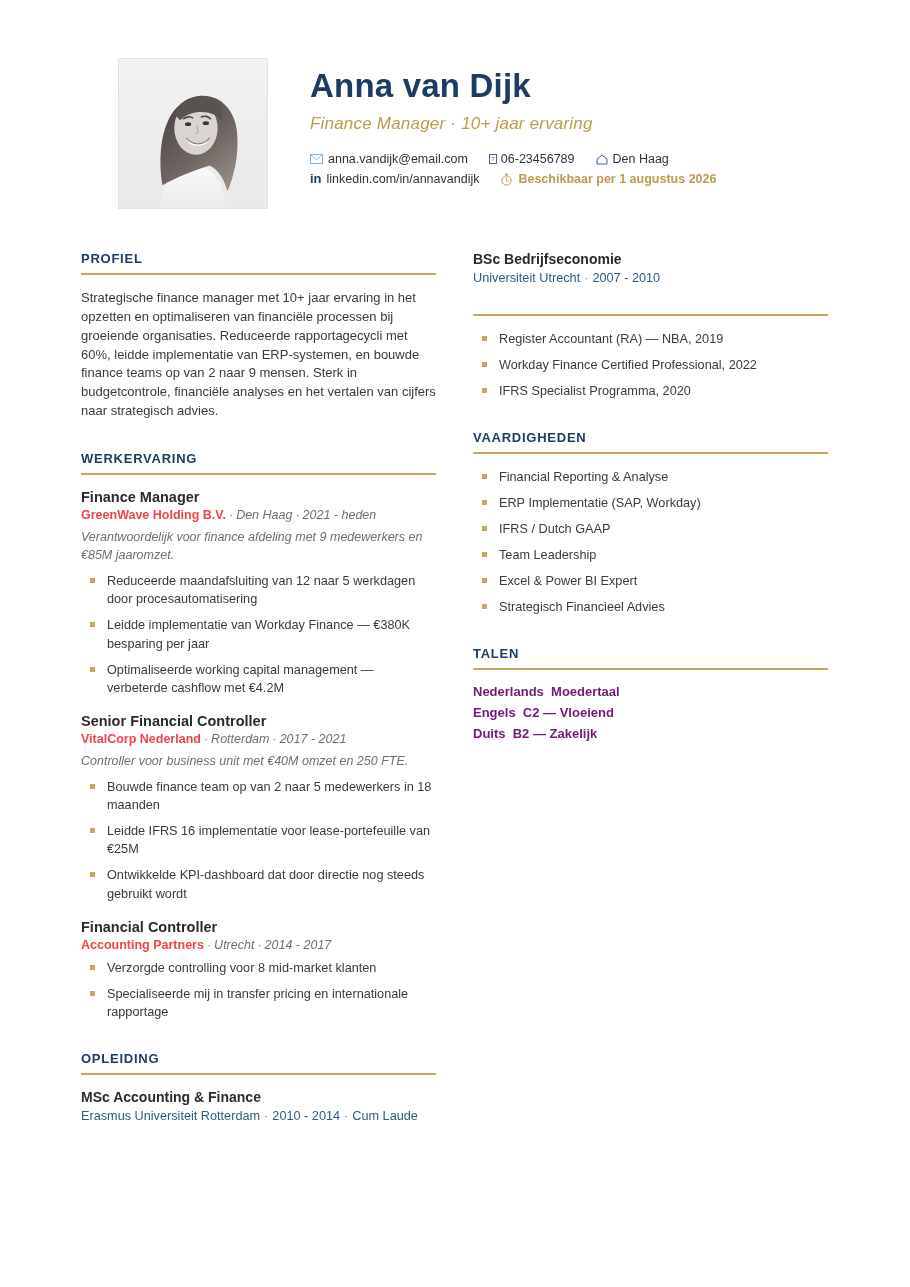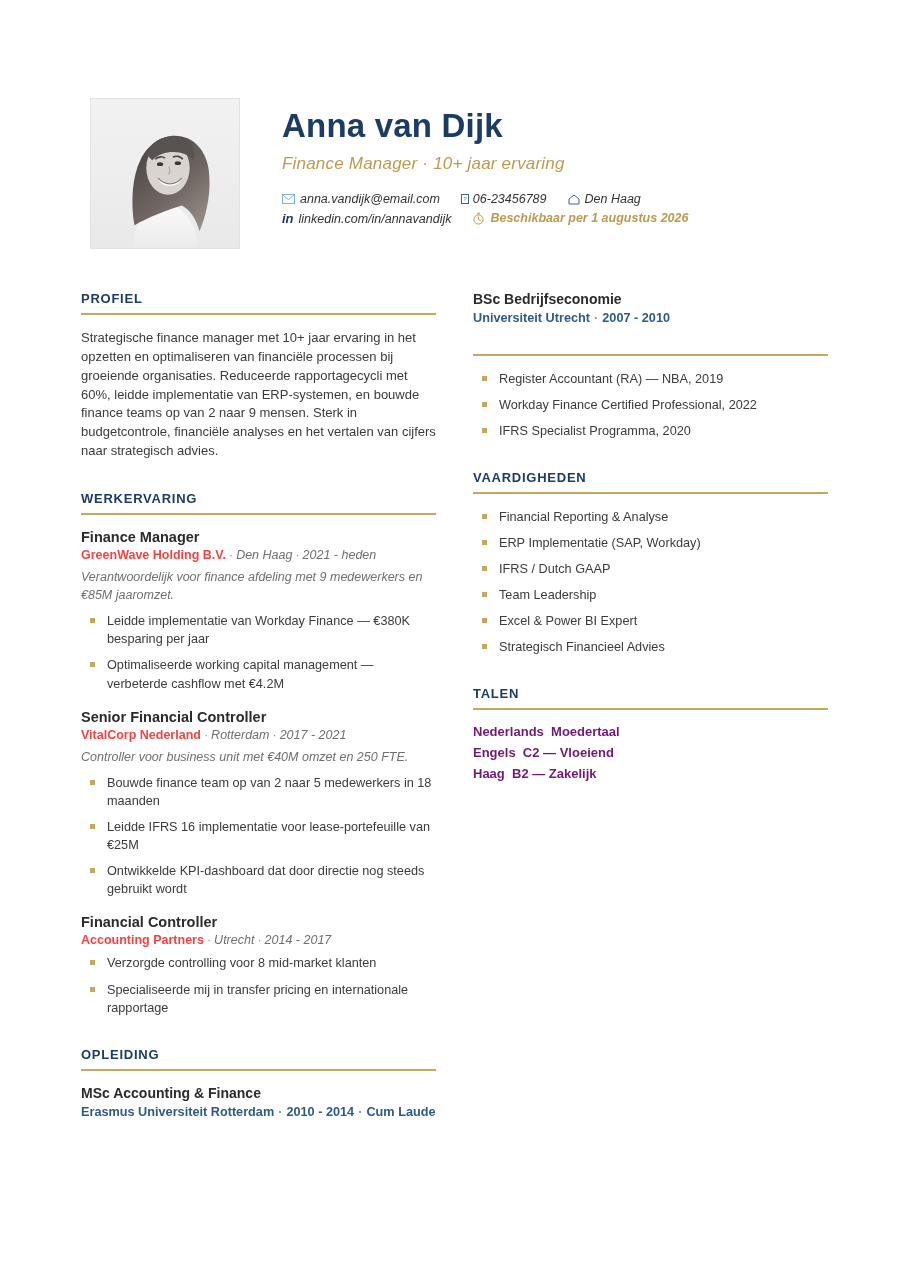--- a/index.html
+++ b/index.html
@@ -6,39 +6,39 @@
   body {
     width:910px; height:1287px;
     background:#ffffff;
     font-family:"Liberation Sans", sans-serif;
     color:#3a3a3a;
     -webkit-font-smoothing:antialiased;
   }
   .page { position:relative; width:910px; height:1287px; box-sizing:border-box; }
 
   
-  .header { display:flex; padding:58px 0 0 90px;margin-top:40px; }
+  .header { display:flex; padding:58px 0 0 118px; }
   .photo {
     width:150px; height:151px; flex:0 0 150px;
     border:1px solid #e2e2e2; box-sizing:border-box;
     overflow:hidden; background:#f3f3f3;
   }
   .photo svg { display:block; width:100%; height:100%; }
   .head-right { padding-left:42px; padding-top:10px; }
   .name {
     font-size:33px; font-weight:bold; color:#1d3c63;
     letter-spacing:.2px; line-height:1.1; margin:0;
   }
   .tagline {
     margin-top:10px; font-size:17px; font-style:italic;
     color:#bd9a4f; letter-spacing:.2px;
   }
   .tagline .sep { padding:0 5px; }
   .contact { margin-top:18px; font-size:12.5px; color:#333; }
-  .contact-row { display:flex; align-items:flex-start; margin-bottom:5px;font-style:italic; }
+  .contact-row { display:flex; align-items:flex-end; margin-bottom:5px; }
   .citem { display:flex; align-items:center; margin-right:21px; white-space:nowrap; }
   .citem .ico { display:inline-flex; align-items:center; margin-right:5px; }
   .ico svg { display:block; }
   .li-mark { font-weight:bold; color:#1d3c63; font-size:13px; margin-right:5px; }
   .avail { color:#bd9a4f; font-weight:bold; }
   .tofu {
     display:inline-block; width:8px; height:10px;
     border:1px solid #44618a; box-sizing:border-box;
     font-size:6px; line-height:8px; text-align:center;
     color:#44618a; margin-right:4px;
@@ -72,21 +72,21 @@
     position:relative; padding-left:26px; margin-bottom:8px;
     font-size:12.7px; line-height:1.42; color:#3b3b3b;
   }
   ul.bul li::before {
     content:""; position:absolute; left:9px; top:6px;
     width:5px; height:5px; background:#c6a75e;
   }
 
   .edu { margin-bottom:4px; }
   .edu-deg { font-size:14px; font-weight:bold; color:#2b2b2b; margin-bottom:3px; }
-  .edu-meta { font-size:12.7px; color:#2e5party;font-weight:bold; }
+  .edu-meta { font-size:12.7px; color:#2e5party; }
   .edu-meta { color:#2e5a86; line-height:1.4; }
   .edu-meta .dot { padding:0 4px; color:#6d8fb0; }
 
   .lang { font-size:13px; font-weight:bold; color:#701a75; margin-bottom:6px; }
   .lang .lvl { font-weight:bold; }
 
   .gap-lg { height:30px; }
   .gap-md { height:22px; }
   .gap-sm { height:14px; }
 </style>
@@ -191,20 +191,21 @@
 
       <div class="sect">
         <div class="sect-title">WERKERVARING</div>
         <div class="rule"></div>
         <div id="jobs">
             <div class="job">
               <div class="job-title">Finance Manager</div>
               <div class="job-meta"><span class="org">GreenWave Holding B.V.</span><span class="dot">·</span><span class="loc">Den Haag</span><span class="dot">·</span><span class="dates">2021 - heden</span></div>
               <div class="job-sum">Verantwoordelijk voor finance afdeling met 9 medewerkers en €85M jaaromzet.</div>
               <ul class="bul">
+                <li>Reduceerde maandafsluiting van 12 naar 5 werkdagen door procesautomatisering</li>
                 <li>Leidde implementatie van Workday Finance — €380K besparing per jaar</li>
                 <li>Optimaliseerde working capital management — verbeterde cashflow met €4.2M</li>
               </ul>
             </div>
             <div class="job">
               <div class="job-title">Senior Financial Controller</div>
               <div class="job-meta"><span class="org">VitalCorp Nederland</span><span class="dot">·</span><span class="loc">Rotterdam</span><span class="dot">·</span><span class="dates">2017 - 2021</span></div>
               <div class="job-sum">Controller voor business unit met €40M omzet en 250 FTE.</div>
               <ul class="bul">
                 <li>Bouwde finance team op van 2 naar 5 medewerkers in 18 maanden</li>
@@ -274,19 +275,19 @@
       </div>
 
       <div class="gap-md"></div>
 
       <div class="sect">
         <div class="sect-title">TALEN</div>
         <div class="rule"></div>
         <div id="langs">
             <div class="lang"><span>Nederlands</span>&nbsp; <span class="lvl">Moedertaal</span></div>
             <div class="lang"><span>Engels</span>&nbsp; <span class="lvl">C2 — Vloeiend</span></div>
-            <div class="lang"><span>Haag</span>&nbsp; <span class="lvl">B2 — Zakelijk</span></div>
+            <div class="lang"><span>Duits</span>&nbsp; <span class="lvl">B2 — Zakelijk</span></div>
           </div>
       </div>
 
     </div>
   </div>
 </div>
 
 </body></html>

